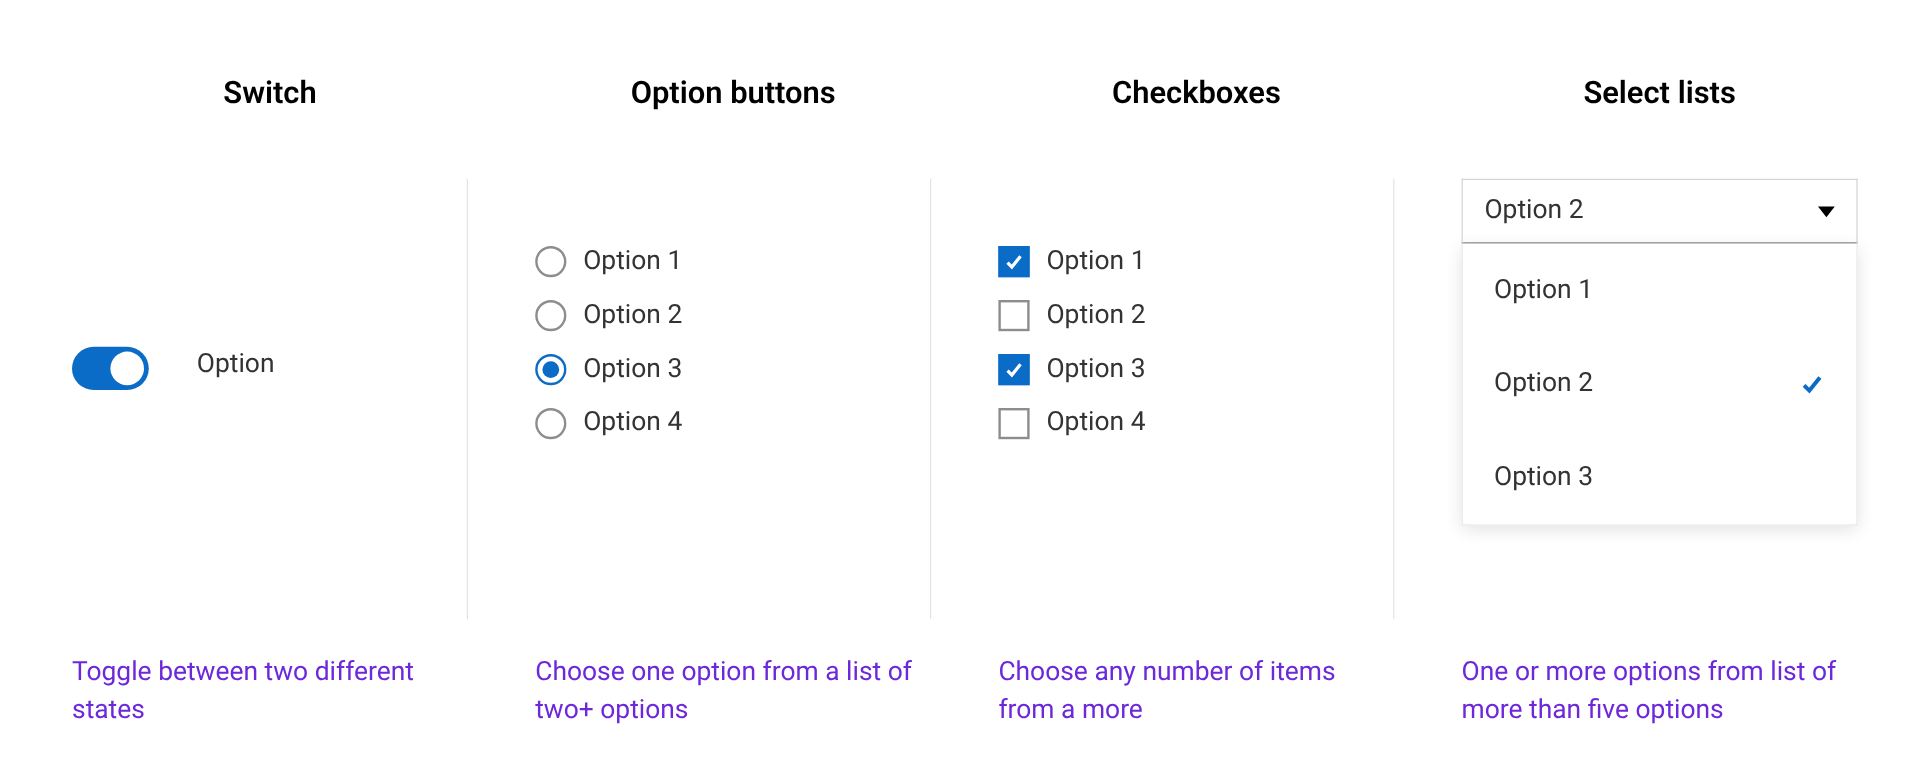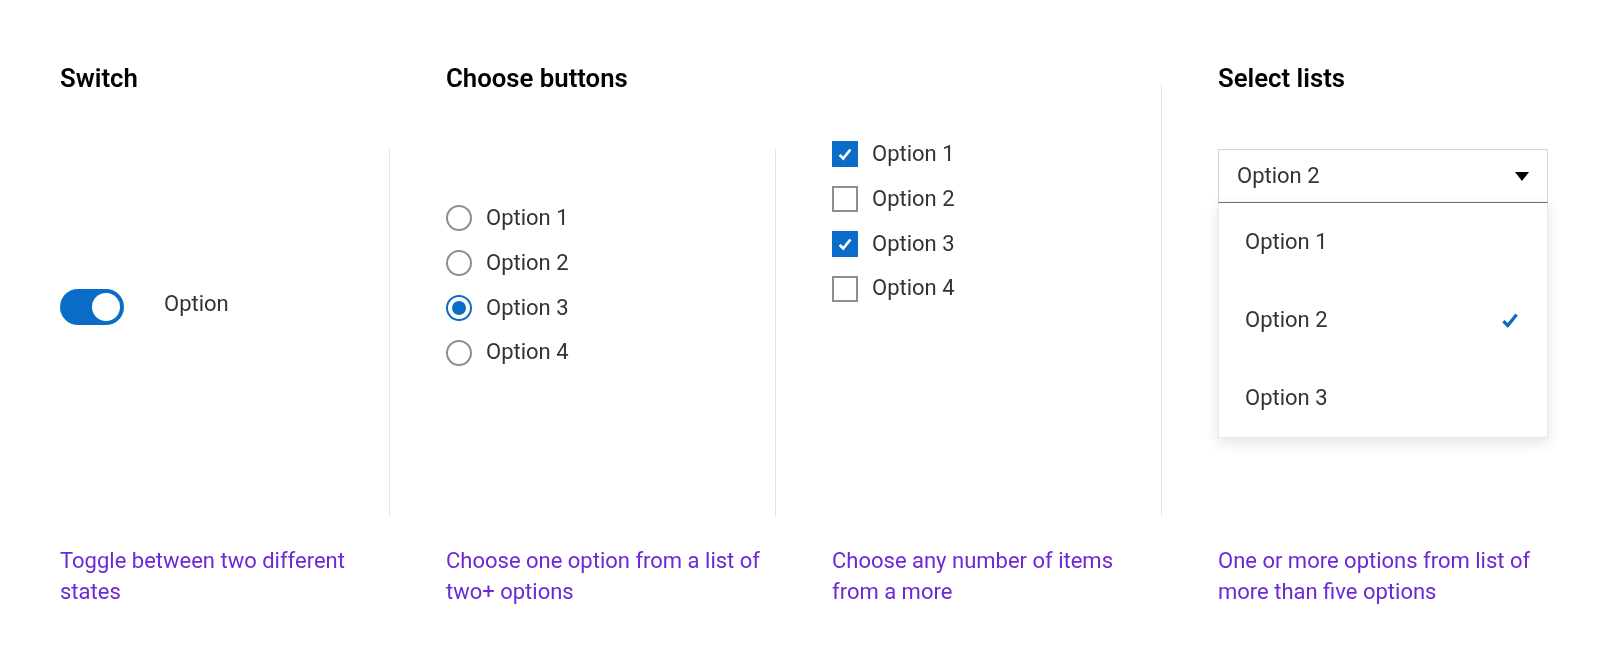--- a/index.html
+++ b/index.html
@@ -24,20 +24,21 @@
     flex-direction: column;
     padding: 0 28px;
   }
   .column:first-child { padding-left: 0; }
   .column:last-child { padding-right: 0; }
   .heading {
     font-weight: 600;
     color: #000;
     margin: 0 0 28px 0;
     height: 36px;
+    text-align: center;
   }
   .body-area {
     flex: 1;
     display: flex;
     flex-direction: column;
     position: relative;
     min-height: 340px;
     margin-top: 25px;
   }
   .divider-right .body-area {
@@ -186,21 +187,21 @@
         <div class="switch">
           <div class="knob"></div>
         </div>
         <span>Option</span>
       </div>
     </div>
     <div class="desc">Toggle between two different states</div>
   </div>
 
   <div class="column divider-right">
-    <h3 class="heading">Choose buttons</h3>
+    <h3 class="heading">Option buttons</h3>
     <div class="body-area">
       <div class="options">
         <div class="option-row">
           <div class="radio-circle"></div>
           <span>Option 1</span>
         </div>
         <div class="option-row">
           <div class="radio-circle"></div>
           <span>Option 2</span>
         </div>
@@ -211,20 +212,21 @@
         <div class="option-row">
           <div class="radio-circle"></div>
           <span>Option 4</span>
         </div>
       </div>
     </div>
     <div class="desc">Choose one option from a list of two+ options</div>
   </div>
 
   <div class="column divider-right">
+    <h3 class="heading">Checkboxes</h3>
     <div class="body-area">
       <div class="options">
         <div class="option-row">
           <div class="checkbox-box checked">
             <svg viewBox="0 0 20 20">
                 <polyline points="4,11 8,15 16,5"></polyline>
               </svg>
           </div>
           <span>Option 1</span>
         </div>

